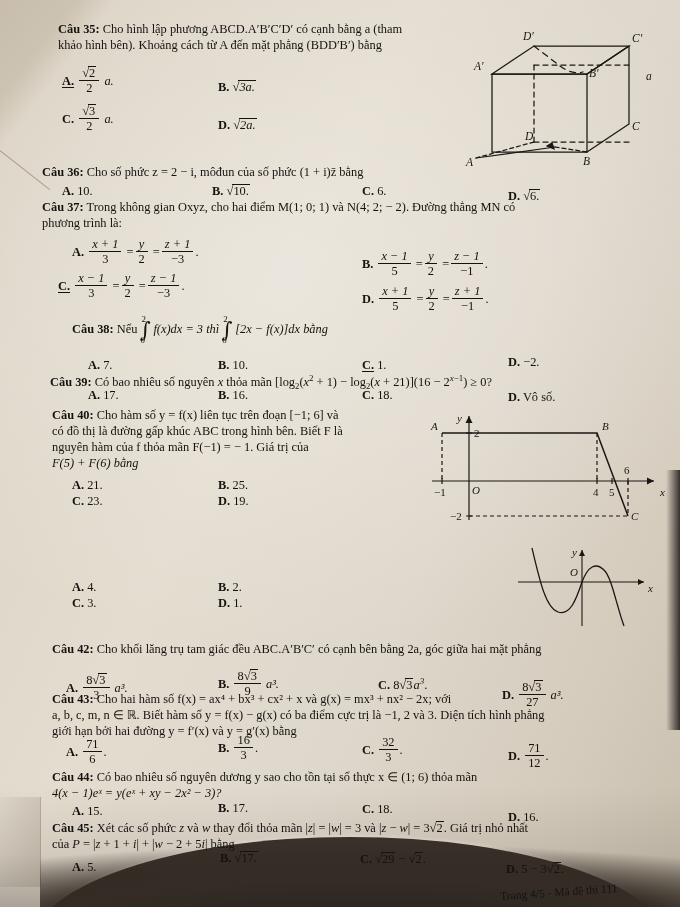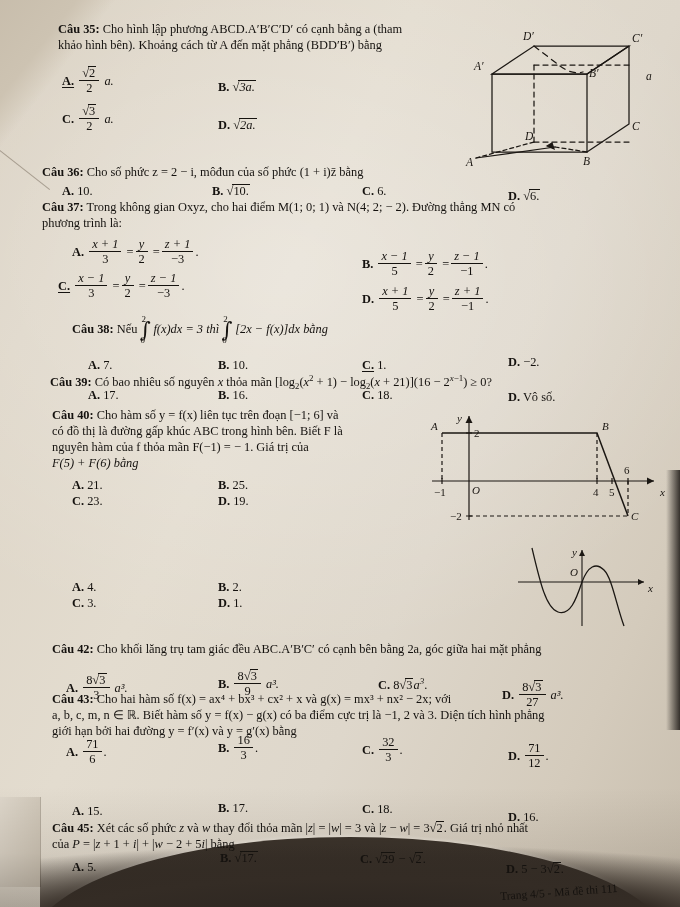--- a/index.html
+++ b/index.html
@@ -391,20 +391,25 @@
   </div>
   <div class="q opt" style="left:362px;top:736px;">
     <span class="optlabel">C.</span>
     <span class="frac"><span class="n">32</span><span class="d">3</span></span><span>.</span>
   </div>
   <div class="q opt" style="left:508px;top:742px;">
     <span class="optlabel">D.</span>
     <span class="frac"><span class="n">71</span><span class="d">12</span></span><span>.</span>
   </div>
 
+  <div class="q txt" style="left:52px;top:769px;width:602px;line-height:16px;">
+    <span class="qlabel">Câu 44:</span>
+    <span>Có bao nhiêu số nguyên dương y sao cho tồn tại số thực x ∈ (1; 6) thỏa mãn</span><br>
+    <span class="mi">4(x − 1)eˣ = y(eˣ + xy − 2x² − 3)?</span>
+  </div>
   <div class="q opt" style="left:72px;top:804px;">
     <span class="optlabel">A.</span>
     <span>15.</span>
   </div>
   <div class="q opt" style="left:218px;top:801px;">
     <span class="optlabel">B.</span>
     <span>17.</span>
   </div>
   <div class="q opt" style="left:362px;top:802px;">
     <span class="optlabel">C.</span>

